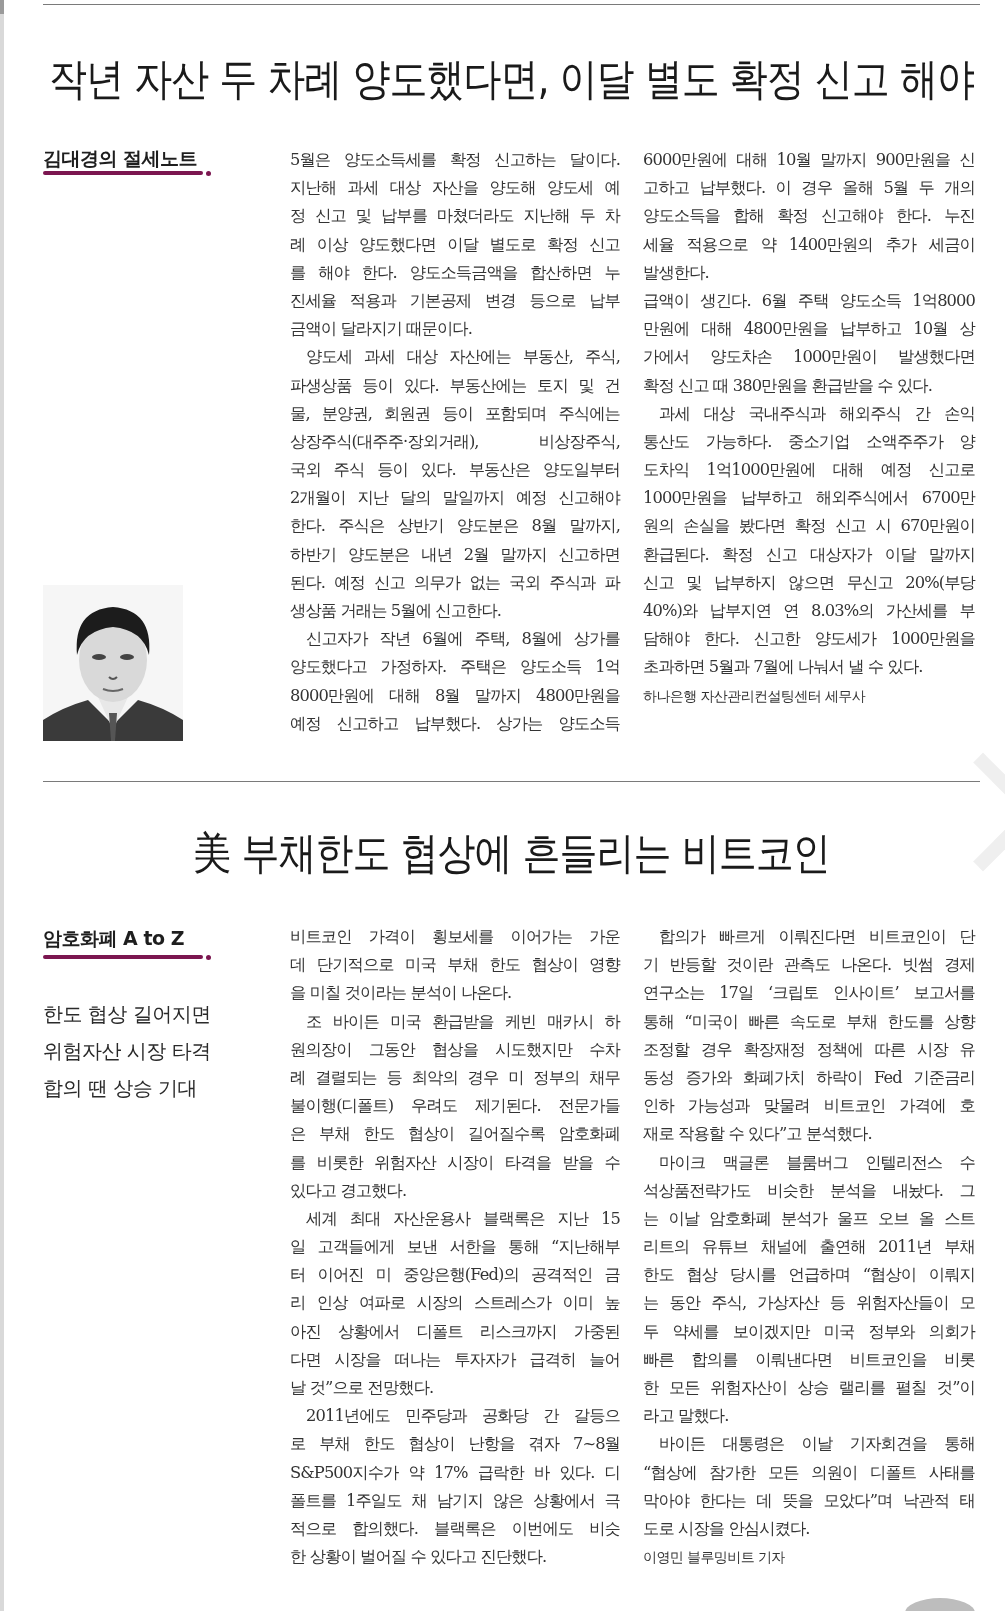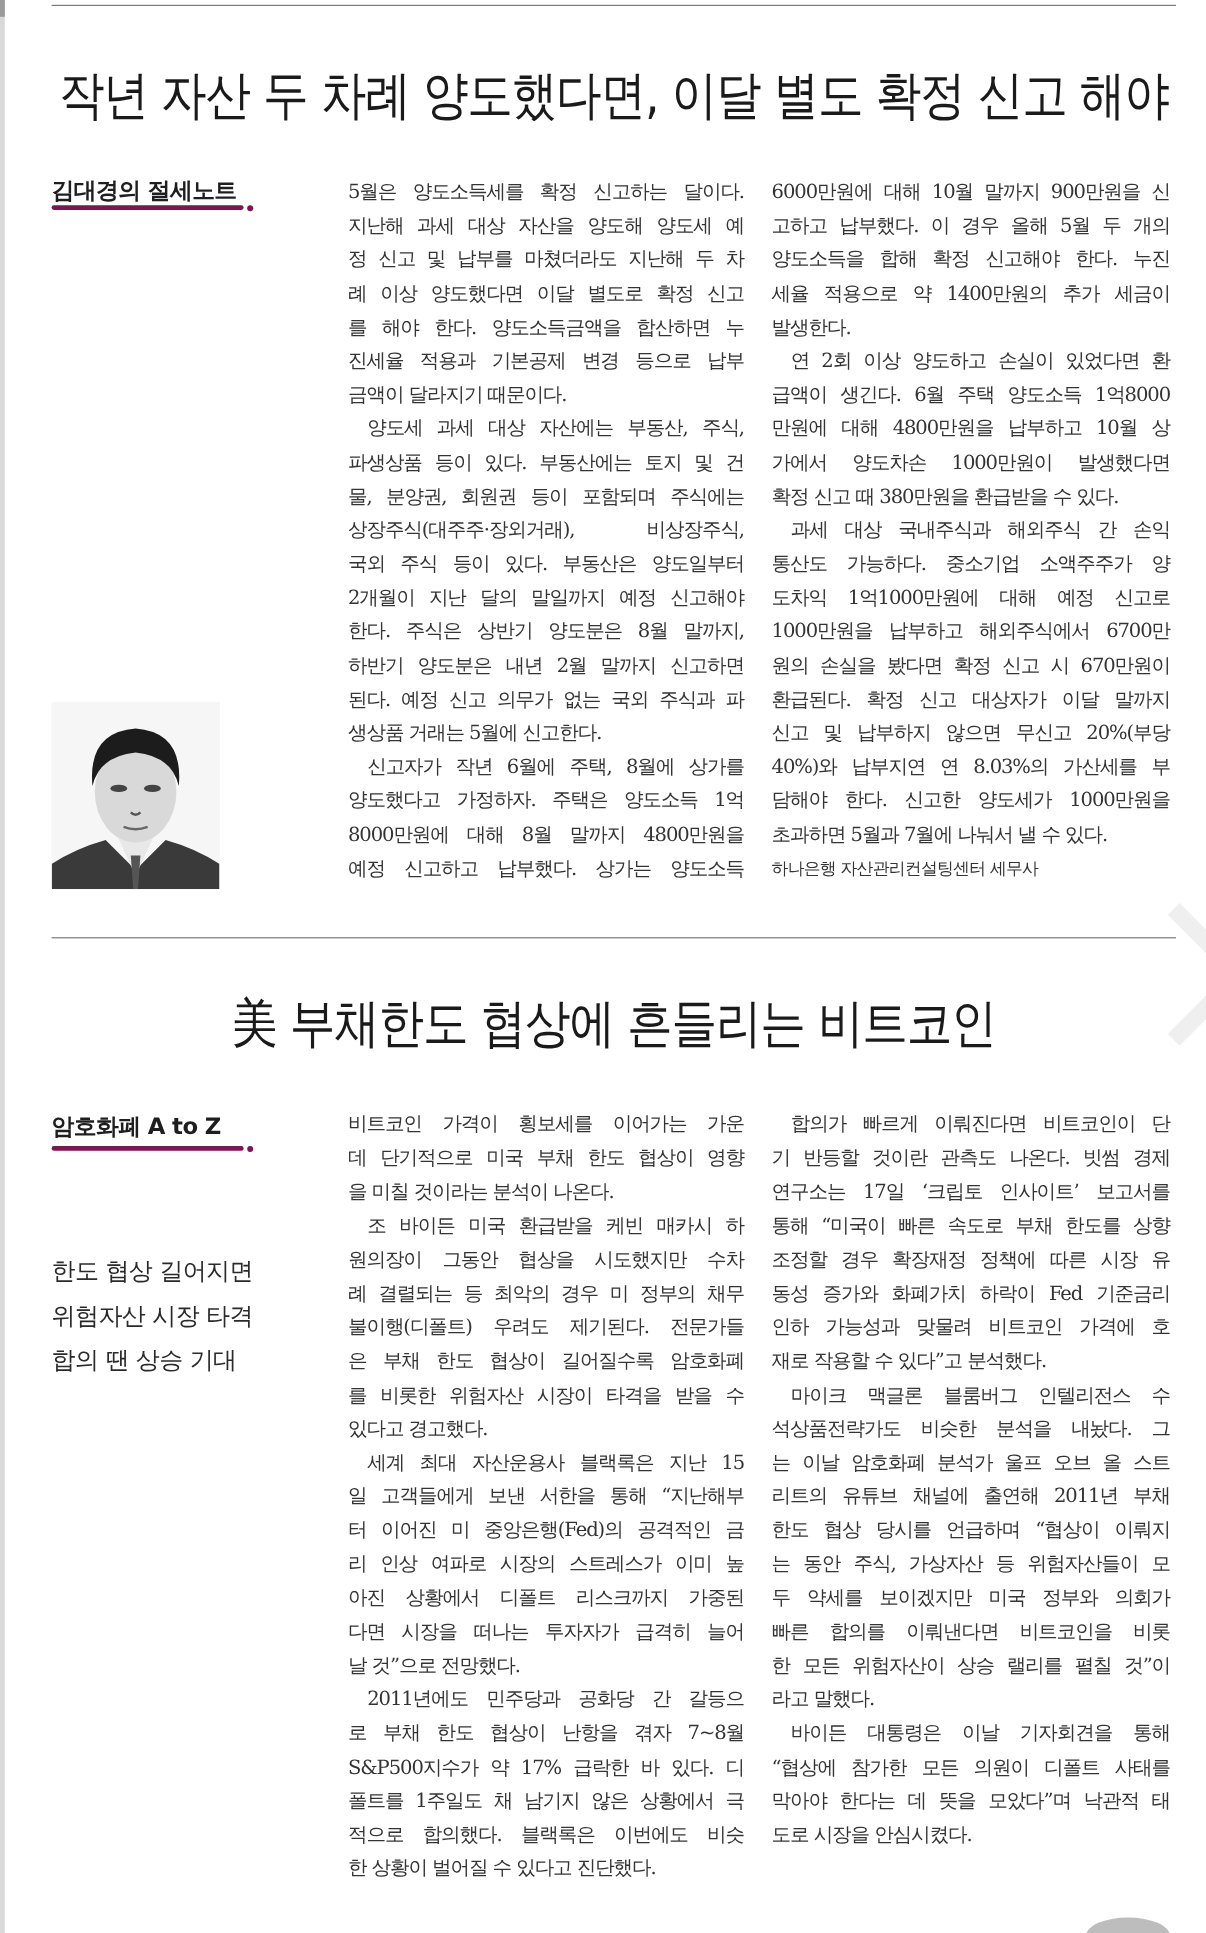--- a/index.html
+++ b/index.html
@@ -9,21 +9,21 @@
   .left-edge-dark { position:absolute; left:0; top:0; width:4px; height:14px; background:#9a9a9a; }
   .rule { position:absolute; left:43px; width:937px; height:1px; background:#7a7a7a; }
   .headline { position:absolute; left:43px; width:937px; text-align:center;
               font-family:"DejaVu Sans", sans-serif; font-weight:normal; color:#1a1a1a;
               letter-spacing:-1px; transform:scaleY(1.15); transform-origin:center; }
   .h1 { top:54px; font-size:38px; }
   .h2 { top:828px; font-size:38px; }
   .column-label { position:absolute; left:43px; font-weight:bold; font-size:19px; color:#1e1e1e; letter-spacing:-0.5px; }
   .label-bar { position:absolute; left:43px; width:160px; height:4px; background:#7b1650; border-radius:2px; }
   .label-dot { position:absolute; width:5px; height:5px; border-radius:50%; background:#7b1650; }
-  .subhead { position:absolute; left:43px; top:996px; font-size:20px; line-height:37px; color:#2a2a2a; letter-spacing:-0.5px;margin-top:45px; }
+  .subhead { position:absolute; left:43px; top:996px; font-size:20px; line-height:37px; color:#2a2a2a; letter-spacing:-0.5px; }
   .subhead div { white-space:nowrap; }
   .col { position:absolute; font-family:"DejaVu Serif", "Liberation Serif", serif;
          font-size:16.3px; line-height:28.2px; color:#333; letter-spacing:-0.9px; }
   .col .line { white-space:nowrap; text-align:justify; text-align-last:justify; height:28.2px; }
   .col .line.last { text-align-last:left; }
   .col .line.indent { padding-left:16px; }
   .col .byline { text-align:left; font-size:14px; letter-spacing:-0.6px; font-family:"DejaVu Sans", sans-serif; color:#333; }
   .c1 { left:290px; width:330px; }
   .c2 { left:643px; width:332px; }
   .photo { position:absolute; left:43px; top:585px; width:140px; height:156px; background:#f4f4f4; overflow:hidden; }
@@ -82,21 +82,20 @@
     <div class="line">8000만원에 대해 8월 말까지 4800만원을</div>
     <div class="line">예정 신고하고 납부했다. 상가는 양도소득</div>
   </div>
 
   <div class="col c2" style="top:146px;">
     <div class="line">6000만원에 대해 10월 말까지 900만원을 신</div>
     <div class="line">고하고 납부했다. 이 경우 올해 5월 두 개의</div>
     <div class="line">양도소득을 합해 확정 신고해야 한다. 누진</div>
     <div class="line">세율 적용으로 약 1400만원의 추가 세금이</div>
     <div class="line last">발생한다.</div>
-    <div class="line indent">연 2회 이상 양도하고 손실이 있었다면 환</div>
     <div class="line">급액이 생긴다. 6월 주택 양도소득 1억8000</div>
     <div class="line">만원에 대해 4800만원을 납부하고 10월 상</div>
     <div class="line">가에서 양도차손 1000만원이 발생했다면</div>
     <div class="line last">확정 신고 때 380만원을 환급받을 수 있다.</div>
     <div class="line indent">과세 대상 국내주식과 해외주식 간 손익</div>
     <div class="line">통산도 가능하다. 중소기업 소액주주가 양</div>
     <div class="line">도차익 1억1000만원에 대해 예정 신고로</div>
     <div class="line">1000만원을 납부하고 해외주식에서 6700만</div>
     <div class="line">원의 손실을 봤다면 확정 신고 시 670만원이</div>
     <div class="line">환급된다. 확정 신고 대상자가 이달 말까지</div>
@@ -164,17 +163,18 @@
     <div class="line">한도 협상 당시를 언급하며 “협상이 이뤄지</div>
     <div class="line">는 동안 주식, 가상자산 등 위험자산들이 모</div>
     <div class="line">두 약세를 보이겠지만 미국 정부와 의회가</div>
     <div class="line">빠른 합의를 이뤄낸다면 비트코인을 비롯</div>
     <div class="line">한 모든 위험자산이 상승 랠리를 펼칠 것”이</div>
     <div class="line last">라고 말했다.</div>
     <div class="line indent">바이든 대통령은 이날 기자회견을 통해</div>
     <div class="line">“협상에 참가한 모든 의원이 디폴트 사태를</div>
     <div class="line">막아야 한다는 데 뜻을 모았다”며 낙관적 태</div>
     <div class="line last">도로 시장을 안심시켰다.</div>
+    <div class="byline">이영민 블루밍비트 기자</div>
   </div>
 </section>
 
 <div class="chev"></div>
 <div class="blob"></div>
 
 </body></html>

